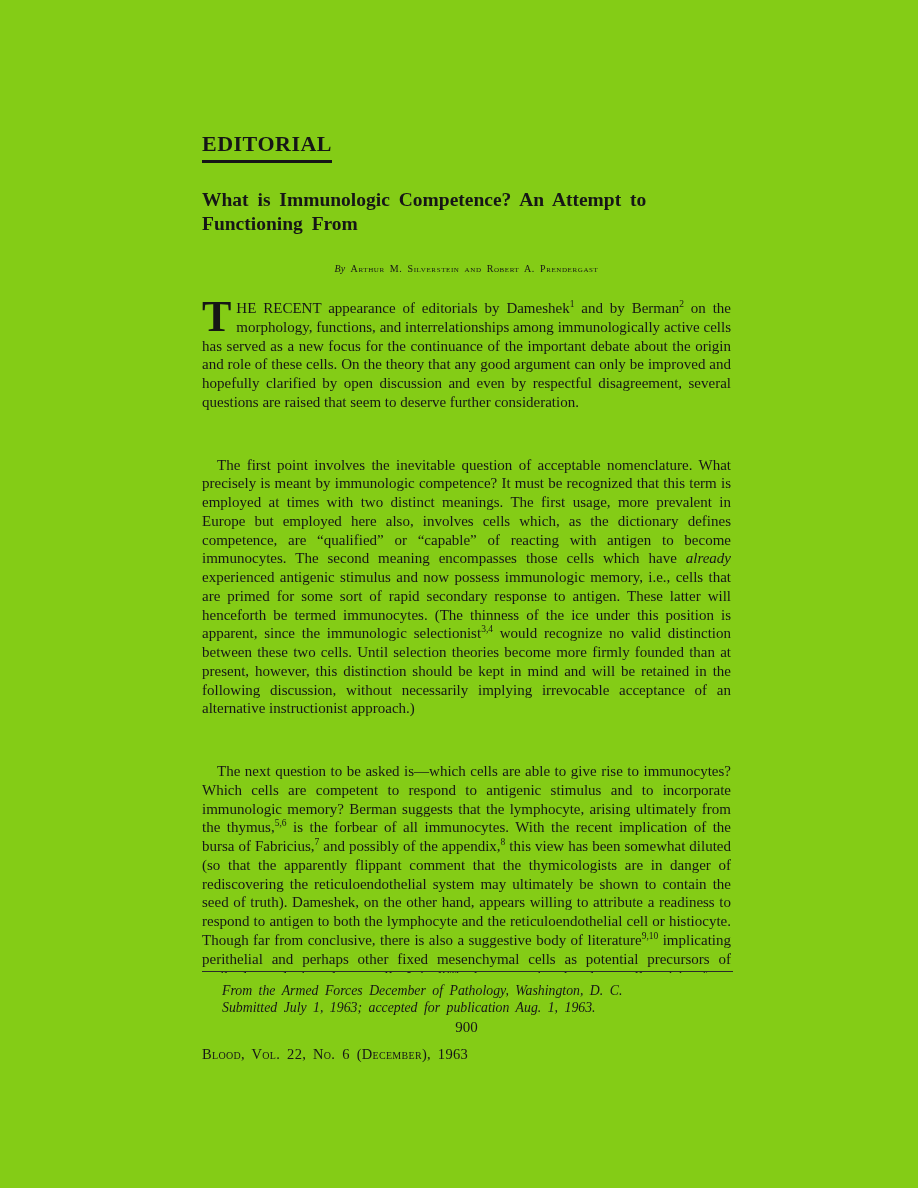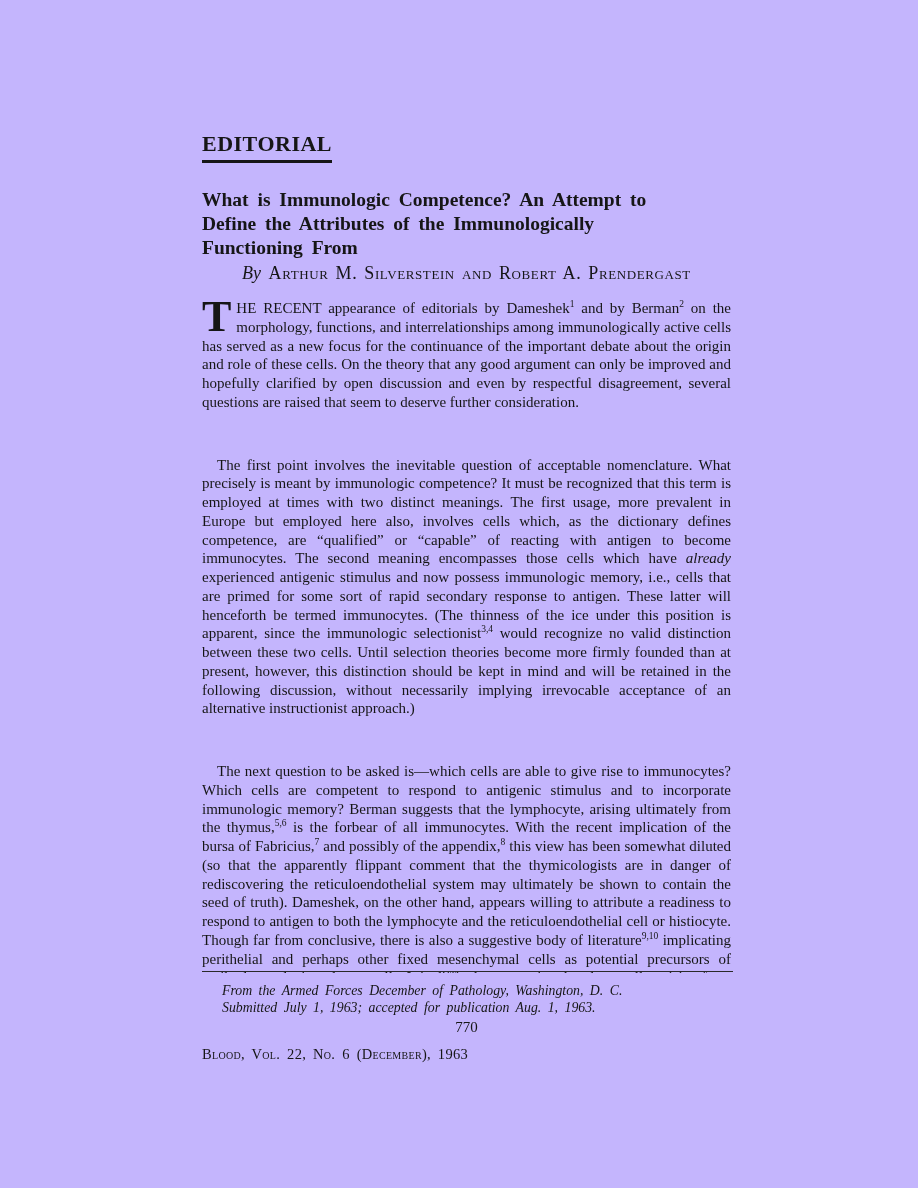--- a/index.html
+++ b/index.html
@@ -1,21 +1,21 @@
 <!DOCTYPE html>
 <html><head>
 <meta charset="utf-8">
 <style>
   html, body { margin: 0; padding: 0; background: #e8e8e8; }
   .page {
     position: relative;
     width: 918px;
     height: 1188px;
     margin: 0 auto;
-    background: #c4b5fd;
+    background: #84cc16;
     color: #161616;
     font-family: "Liberation Serif", serif;
     overflow: hidden;
   }
   .section-heading {
     position: absolute;
     left: 202px;
     top: 131px;
     margin: 0;
     font-size: 22px;
@@ -36,21 +36,21 @@
     font-weight: bold;
     line-height: 24px;
     word-spacing: 4px;
   }
   .byline {
     position: absolute;
     left: 202px;
     top: 263px;
     width: 529px;
     text-align: center;
-    font-size: 18px;
+    font-size: 10px;
   }
   .byline .by { font-style: italic; margin-right: 3px; }
   .byline .authors { font-variant: small-caps; letter-spacing: 0.6px; word-spacing: 2px; }
   .article-body {
     position: absolute;
     left: 202px;
     top: 299px;
     width: 529px;
     height: 674px;
     overflow: hidden;
@@ -112,21 +112,20 @@
 </style>
 </head>
 <body>
 
 <div class="page">
 
   <h2 class="section-heading">EDITORIAL</h2>
 
   <h1 class="article-title">
     <div>What is Immunologic Competence? An Attempt to</div>
-    <div>Define the Attributes of the Immunologically</div>
     <div>Functioning From</div>
   </h1>
 
   <div class="byline">
     <span class="by">By</span>
     <span class="authors">Arthur M. Silverstein and Robert A. Prendergast</span>
   </div>
 
   <div class="article-body">
 
@@ -145,17 +144,17 @@
 
   </div>
 
   <div class="footnote-divider"></div>
 
   <div class="footnote">
     <div>From the Armed Forces December of Pathology, Washington, D. C.</div>
     <div>Submitted July 1, 1963; accepted for publication Aug. 1, 1963.</div>
   </div>
 
-  <div class="page-number">770</div>
+  <div class="page-number">900</div>
 
   <div class="journal-line">Blood, Vol. 22, No. 6 (December), 1963</div>
 
 </div>
 
 </body></html>

